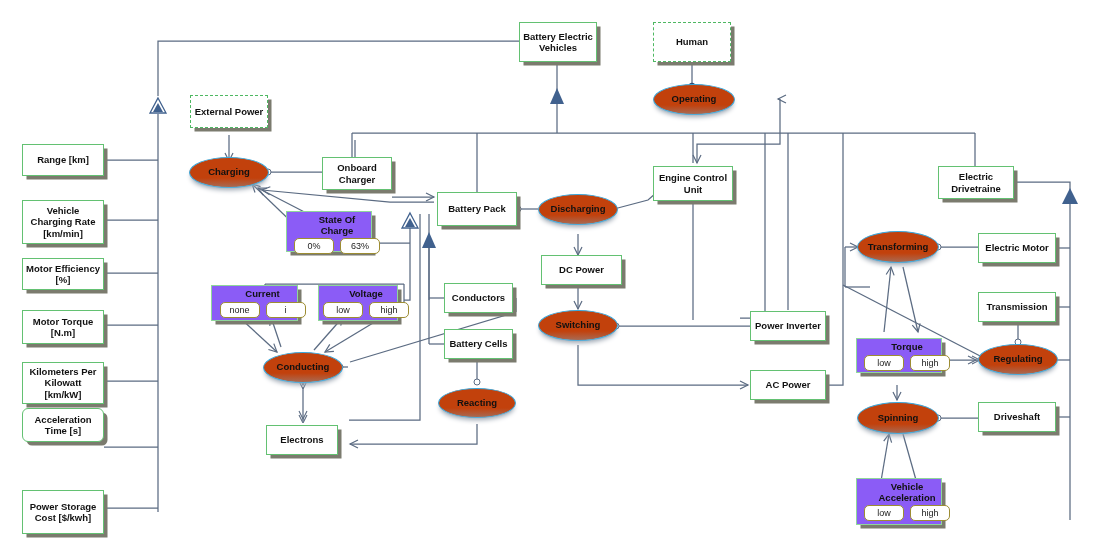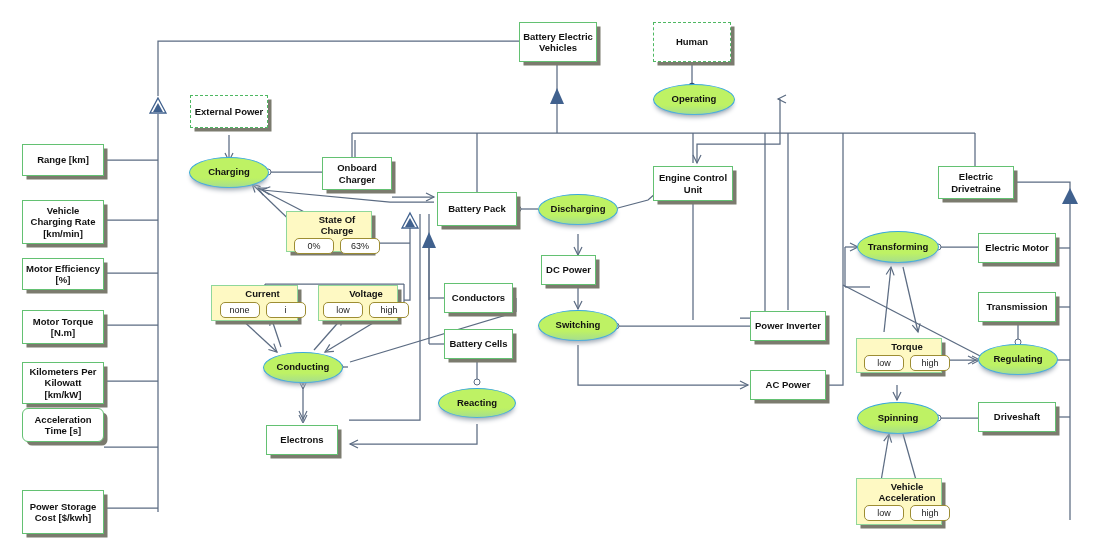--- a/index.html
+++ b/index.html
@@ -16,30 +16,30 @@
   
   .block{border:1.3px solid #63c172;background:#ffffff;
          box-shadow:4px 4px 0 -0.5px #7b7b6e;
          color:#111;font-weight:bold;font-size:9.5px;line-height:1.18;
          padding:2px 3px;}
   
   .block.dashed{border-style:dashed;border-color:#4eb862;}
 
   
   .ellipse{border:1.6px solid #3aa8dc;border-radius:50%;
-           background:#bef264;
+           background:#c2410c;
            box-shadow:0 4px 5px -2px #9aa4b0;
            color:#111;font-weight:bold;font-size:9.5px;line-height:1.15;}
   .ellipse::after{content:"";position:absolute;left:2%;right:2%;bottom:-1px;height:34%;
            border-radius:0 0 50% 50%/0 0 100% 100%;
            background:linear-gradient(to bottom,rgba(150,200,230,0),rgba(120,185,220,.38));
            pointer-events:none;}
 
   
-  .prop{border:1.2px solid #8fd79a;background:#fef9c3;
+  .prop{border:1.2px solid #8fd79a;background:#8b5cf6;
         box-shadow:4px 4px 0 -0.5px #7b7b6e;
         display:block;padding:2px 4px 4px 20px;}
   .prop .ptitle{font-weight:bold;font-size:9.5px;color:#111;text-align:center;
         line-height:1.12;margin:1px 0 2px;}
   .prop .pvals{display:flex;gap:6px;justify-content:center;}
   .prop .pval{border:1.3px solid #9d8d33;border-radius:5px;background:#fff;
         font-size:9px;font-weight:normal;color:#222;padding:2px 0;text-align:center;
         min-width:38px;flex:1;}
 
   .txt{pointer-events:none;}
@@ -262,21 +262,21 @@
   <div class="node block" style="left:444px;top:329px;width:69px;height:30px;">
     <span class="txt">Battery Cells</span>
   </div>
   <div class="node ellipse" style="left:438px;top:388px;width:78px;height:30px;">
     <span class="txt">Reacting</span>
   </div>
 
   <div class="node ellipse" style="left:538px;top:194px;width:80px;height:31px;">
     <span class="txt">Discharging</span>
   </div>
-  <div class="node block" style="left:541px;top:255px;width:55px;height:30px;">
+  <div class="node block" style="left:541px;top:255px;width:81px;height:30px;">
     <span class="txt">DC Power</span>
   </div>
   <div class="node ellipse" style="left:538px;top:310px;width:80px;height:31px;">
     <span class="txt">Switching</span>
   </div>
 
   <div class="node block" style="left:653px;top:166px;width:80px;height:35px;">
     <span class="txt">Engine Control Unit</span>
   </div>
 

